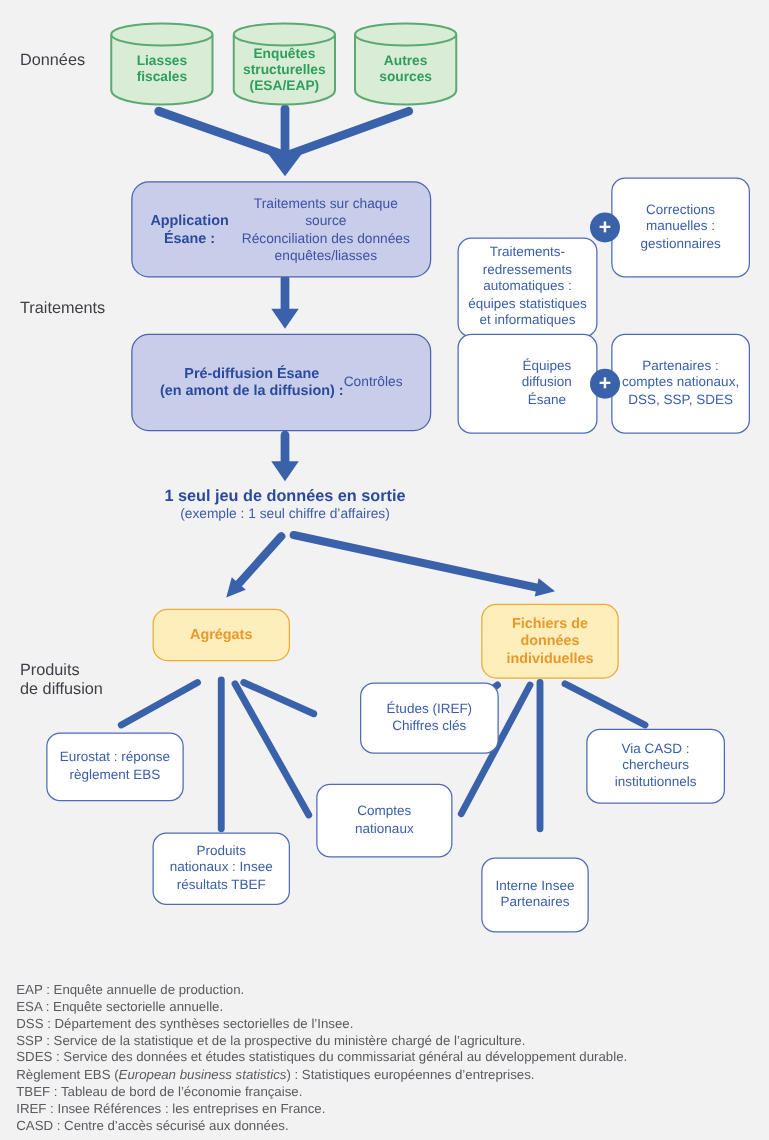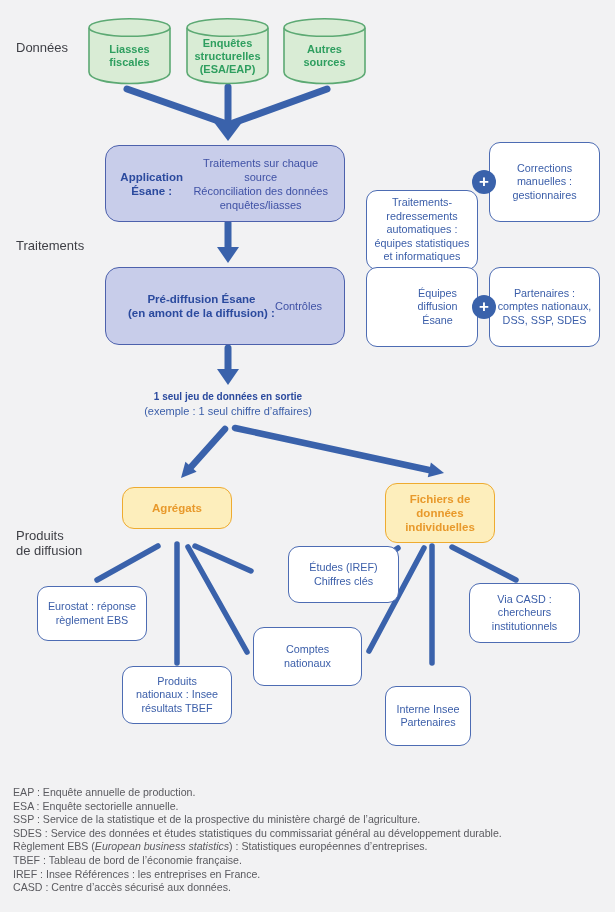--- a/index.html
+++ b/index.html
@@ -41,21 +41,21 @@
     display:flex;align-items:center;justify-content:center;
     color:#ffffff;font-size:17px;font-weight:bold;line-height:24px;
   }
   
   .ybox{
     background:#fdeebc;border:1.5px solid #eeab30;border-radius:12px;
     display:flex;align-items:center;justify-content:center;text-align:center;
     font-size:11.5px;font-weight:bold;color:#e8992b;line-height:14px;white-space:pre-line;padding:20px 6px;
   }
   .output-block{text-align:center;}
-  .output-title{font-size:10px;font-weight:bold;color:#2b4a9e;line-height:15px;}
+  .output-title{font-size:13px;font-weight:bold;color:#2b4a9e;line-height:15px;}
   .output-sub{font-size:11px;color:#3b5ea9;line-height:15px;}
   .footnotes{font-size:10.6px;color:#5a5a5f;line-height:13.6px;}
   .footnotes .fline{white-space:pre-line;}
   .it{font-style:italic;}
   svg.connectors{position:absolute;left:0;top:0;pointer-events:none;}
 </style>
 </head>
 <body>
 
 <svg class="connectors" width="615" height="912" viewBox="0 0 615 912">
@@ -172,19 +172,20 @@
 institutionnels</div>
 <div class="abs wbox" style="left:122px;top:666px;width:110px;height:58px;">Produits
 nationaux : Insee
 résultats TBEF</div>
 <div class="abs wbox" style="left:385px;top:686px;width:86px;height:60px;">Interne Insee
 Partenaires</div>
 
 <div class="abs footnotes" style="left:13px;top:786px;width:595px;">
   <div class="fline">EAP : Enquête annuelle de production.</div>
   <div class="fline">ESA : Enquête sectorielle annuelle.</div>
+  <div class="fline">DSS : Département des synthèses sectorielles de l’Insee.</div>
   <div class="fline">SSP : Service de la statistique et de la prospective du ministère chargé de l’agriculture.</div>
   <div class="fline">SDES : Service des données et études statistiques du commissariat général au développement durable.</div>
   <div class="fline"><span>Règlement EBS (</span><span class="it">European business statistics</span><span>) : Statistiques européennes d’entreprises.</span></div>
   <div class="fline">TBEF : Tableau de bord de l’économie française.</div>
   <div class="fline">IREF : Insee Références : les entreprises en France.</div>
   <div class="fline">CASD : Centre d’accès sécurisé aux données.</div>
 </div>
 
 </body></html>

